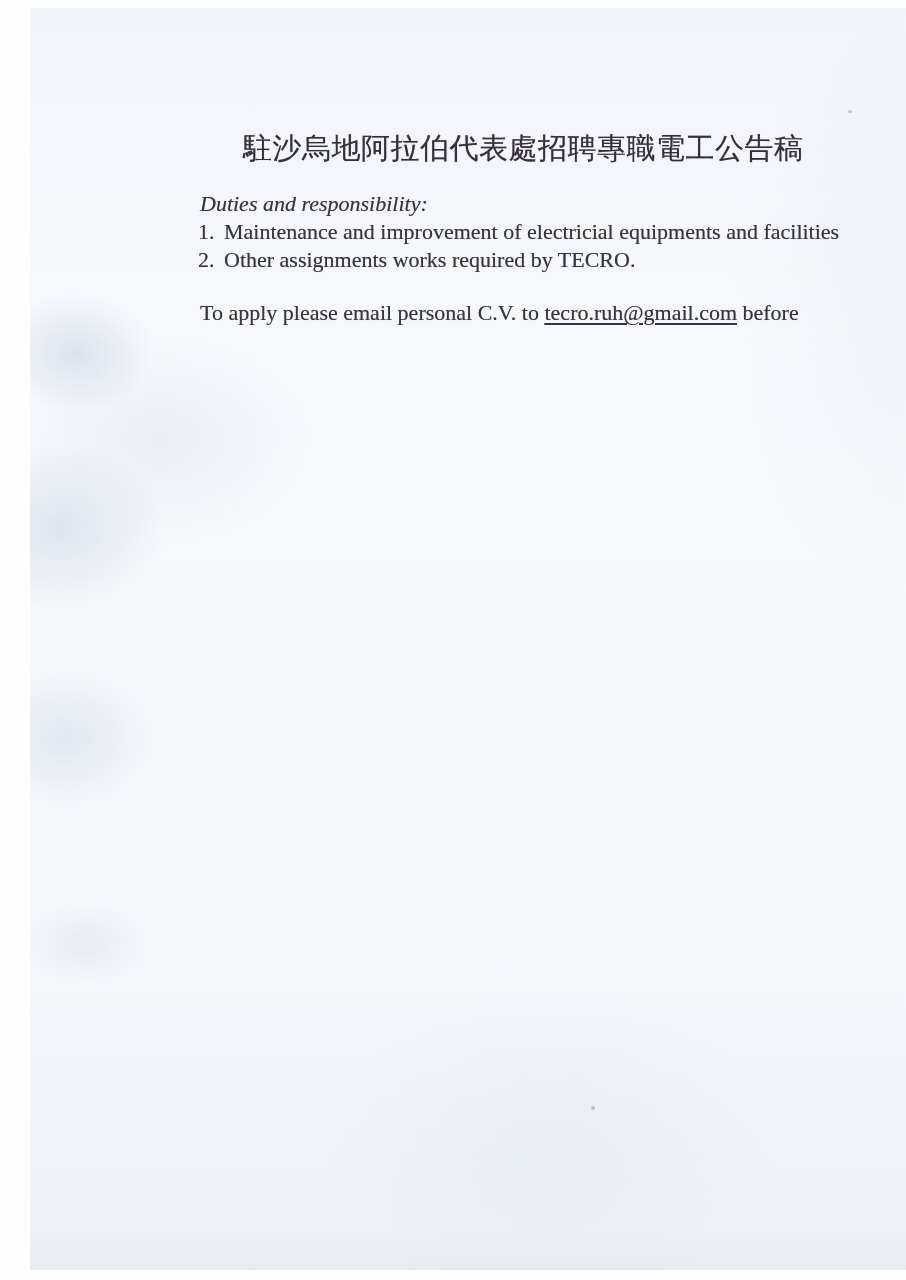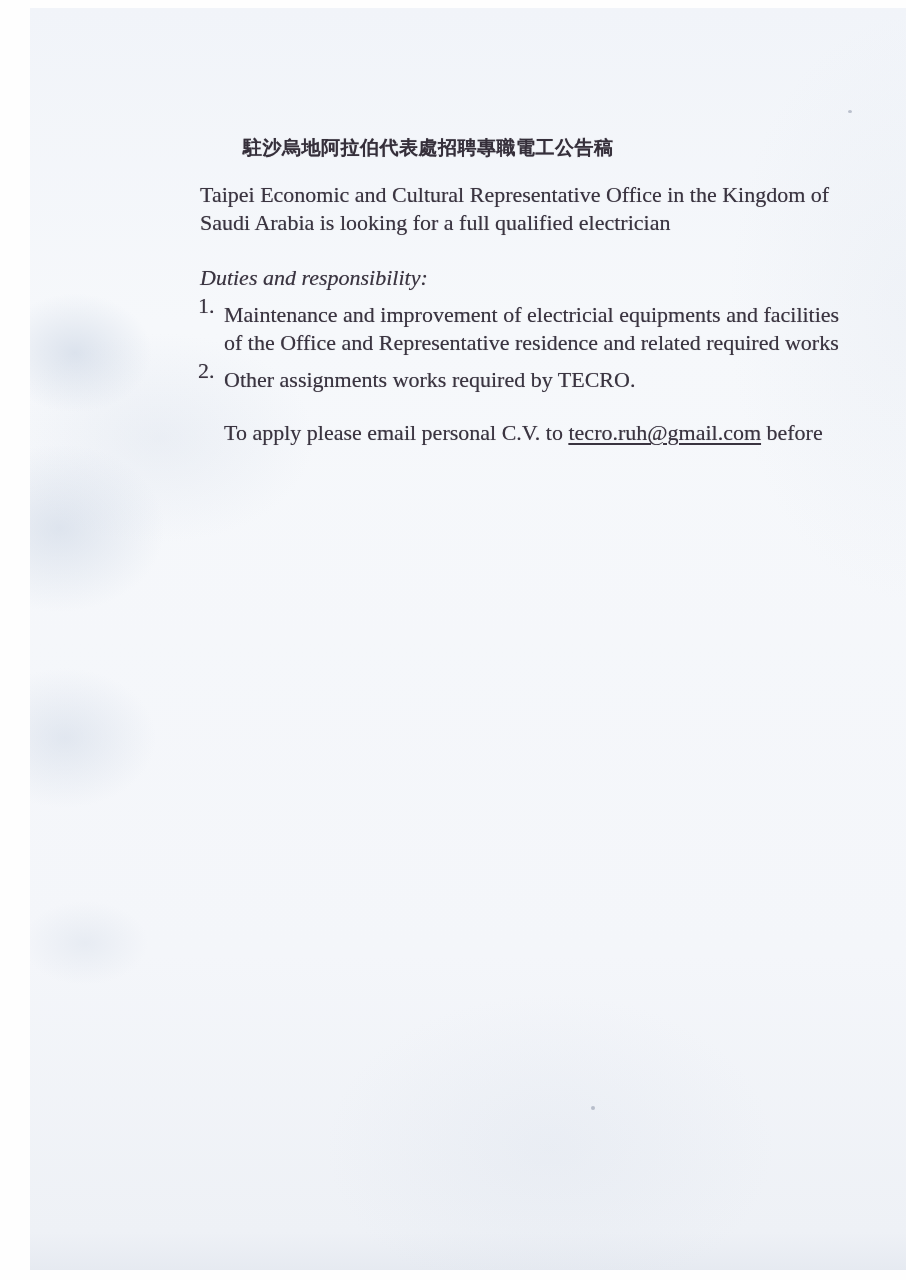--- a/index.html
+++ b/index.html
@@ -34,62 +34,57 @@
     position: absolute;
     left: 170px; top: 125px;
     width: 640px;
     color: #3a3440;
     font-size: 22px;
     line-height: 28px;
     text-shadow: 0 0 0.7px rgba(58,52,64,0.55);
   }
   .doc-title {
     margin: 0 0 0 43px;
-    font-size: 19px;
+    font-size: 29px;
     line-height: 30px;
-    font-weight: bold;
+    font-weight: normal;
     letter-spacing: 0.5px;
     color: #352f3a;
   }
   .intro { margin-top: 18px; }
   .duties-heading { margin-top: 27px; font-style: italic; }
   .duty-item { display: flex; }
   .duty-marker { width: 26px; flex: 0 0 26px; margin-left: -2px; }
-  .duty-lines { flex: 1; margin-top: 9px; }
-  .apply { margin-top: 25px; margin-left: 24px; }
+  .duty-lines { flex: 1; }
+  .apply { margin-top: 25px; }
   .email {
     text-decoration: underline;
     text-underline-offset: 3px;
   }
   .line { white-space: nowrap; }
 </style>
 </head>
 <body>
 
 <div class="scan-page">
   <div class="speck speck-1"></div>
   <div class="speck speck-2"></div>
 
   <div class="doc-content">
 
     <h1 class="doc-title">駐沙烏地阿拉伯代表處招聘專職電工公告稿</h1>
 
-    <div class="intro">
-      <div class="line">Taipei Economic and Cultural Representative Office in the Kingdom of</div>
-      <div class="line">Saudi Arabia is looking for a full qualified electrician</div>
-    </div>
 
     <div class="duties-heading line">Duties and responsibility:</div>
 
     <div>
       <div class="duty-item">
         <div class="duty-marker">1.</div>
         <div class="duty-lines">
           <div class="line">Maintenance and improvement of electricial equipments and facilities</div>
-          <div class="line">of the Office and Representative residence and related required works</div>
         </div>
       </div>
 
       <div class="duty-item">
         <div class="duty-marker">2.</div>
         <div class="duty-lines">
           <div class="line">Other assignments works required by TECRO.</div>
         </div>
       </div>
     </div>

